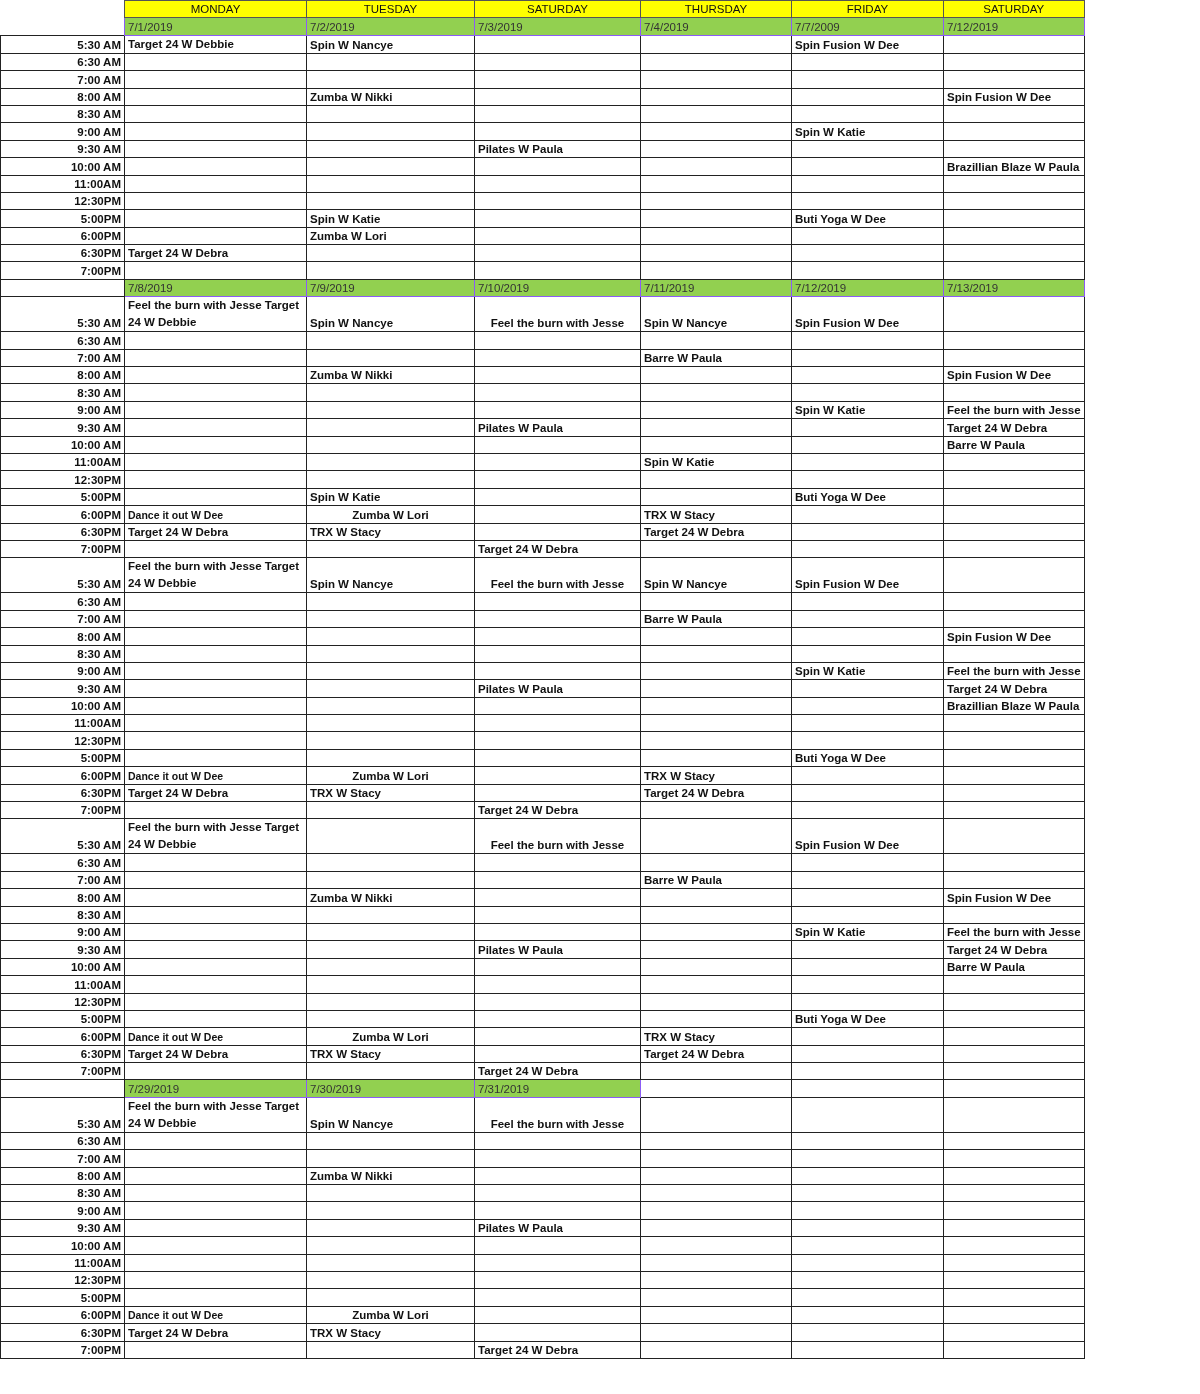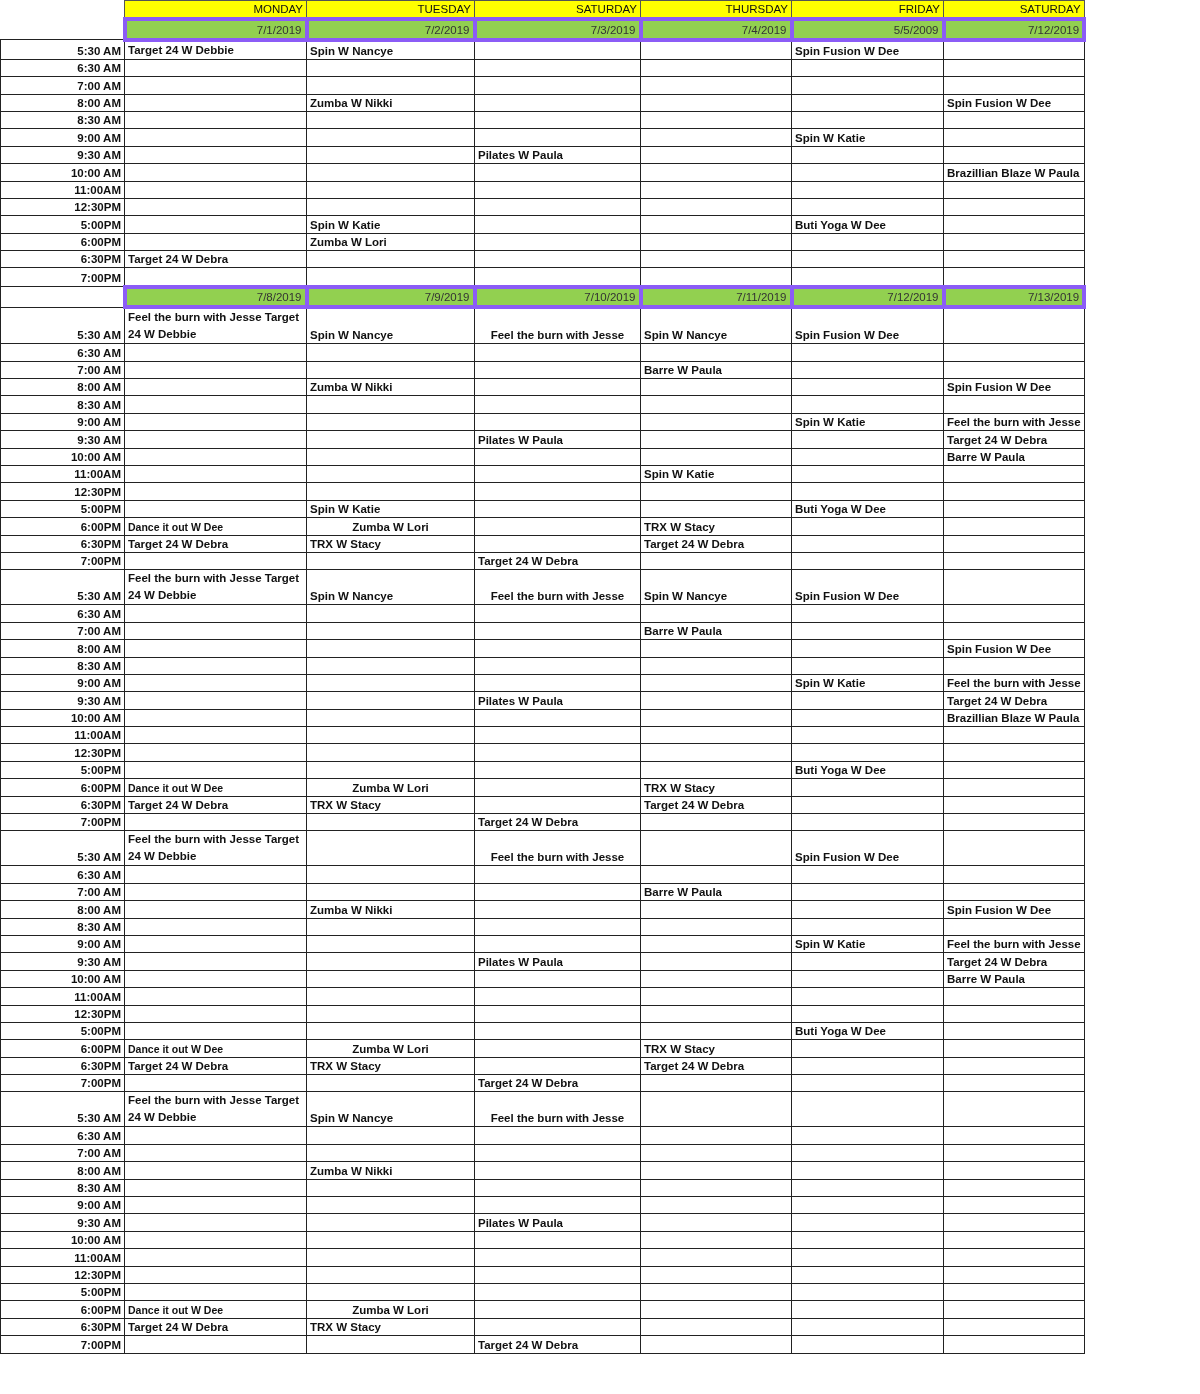--- a/index.html
+++ b/index.html
@@ -2,22 +2,22 @@
 <html><head>
 <meta charset="utf-8">
 <style>
   html, body { margin:0; padding:0; background:#ffffff; }
   body { width:1200px; height:1394px; overflow:hidden; position:relative;
          font-family:"Liberation Sans", sans-serif; font-size:11.5px; color:#111; }
   #sheet { position:absolute; left:0; top:0; border-collapse:collapse; table-layout:fixed; }
   #sheet td { padding:0 3px; height:16.4px; line-height:16px; white-space:nowrap; overflow:hidden;
               border:1px solid #222; font-weight:bold; vertical-align:bottom; }
   #sheet td.blank { border:none; background:#fff; }
-  #sheet td.day { background:#ffff00; font-weight:normal; text-align:right; border:1px solid #555; }
-  #sheet td.date { background:#92d050; font-weight:normal; text-align:right; color:#333; border:4px solid #8b5cf6; }
+  #sheet td.day { background:#ffff00; font-weight:normal; text-align:center; border:1px solid #555; }
+  #sheet td.date { background:#92d050; font-weight:normal; color:#333; border:1px solid #8b5cf6; }
   #sheet td.time { text-align:right; }
   #sheet td.center { text-align:center; }
   #sheet tr.tall td { height:33.6px; }
   #sheet td.wrap { white-space:normal; line-height:17px; text-align:left; }
   #sheet td.small { font-size:10.5px;margin-top:6px; }
   col.c0 { width:124px; } col.c1 { width:182px; } col.c2 { width:168px; }
   col.c3 { width:166px; } col.c4 { width:151px; } col.c5 { width:152px; } col.c6 { width:136px; }
 </style>
 </head>
 <body>
@@ -41,21 +41,21 @@
       <td class="day">THURSDAY</td>
       <td class="day">FRIDAY</td>
       <td class="day">SATURDAY</td>
     </tr>
   <tr>
         <td class="blank"></td>
         <td class="date">7/1/2019</td>
         <td class="date">7/2/2019</td>
         <td class="date">7/3/2019</td>
         <td class="date">7/4/2019</td>
-        <td class="date">5/5/2009</td>
+        <td class="date">7/7/2009</td>
         <td class="date">7/12/2019</td>
       </tr>
       <tr>
         <td class="time">5:30 AM</td>
         <td class="wrap">Target 24 W Debbie</td>
         <td class="">Spin W Nancye</td>
         <td class=""></td>
         <td class=""></td>
         <td class="">Spin Fusion W Dee</td>
         <td class=""></td>
@@ -557,20 +557,29 @@
       </tr>
       <tr>
         <td class="time">7:00PM</td>
         <td class=""></td>
         <td class=""></td>
         <td class="">Target 24 W Debra</td>
         <td class=""></td>
         <td class=""></td>
         <td class=""></td>
       </tr>
+      <tr>
+        <td class=""></td>
+        <td class="date">7/29/2019</td>
+        <td class="date">7/30/2019</td>
+        <td class="date">7/31/2019</td>
+        <td class=""></td>
+        <td class=""></td>
+        <td class=""></td>
+      </tr>
       <tr class="tall">
         <td class="time">5:30 AM</td>
         <td class="wrap">Feel the burn with Jesse Target 24 W Debbie</td>
         <td class="">Spin W Nancye</td>
         <td class="center">Feel the burn with Jesse</td>
         <td class=""></td>
         <td class=""></td>
         <td class=""></td>
       </tr>
       <tr>

